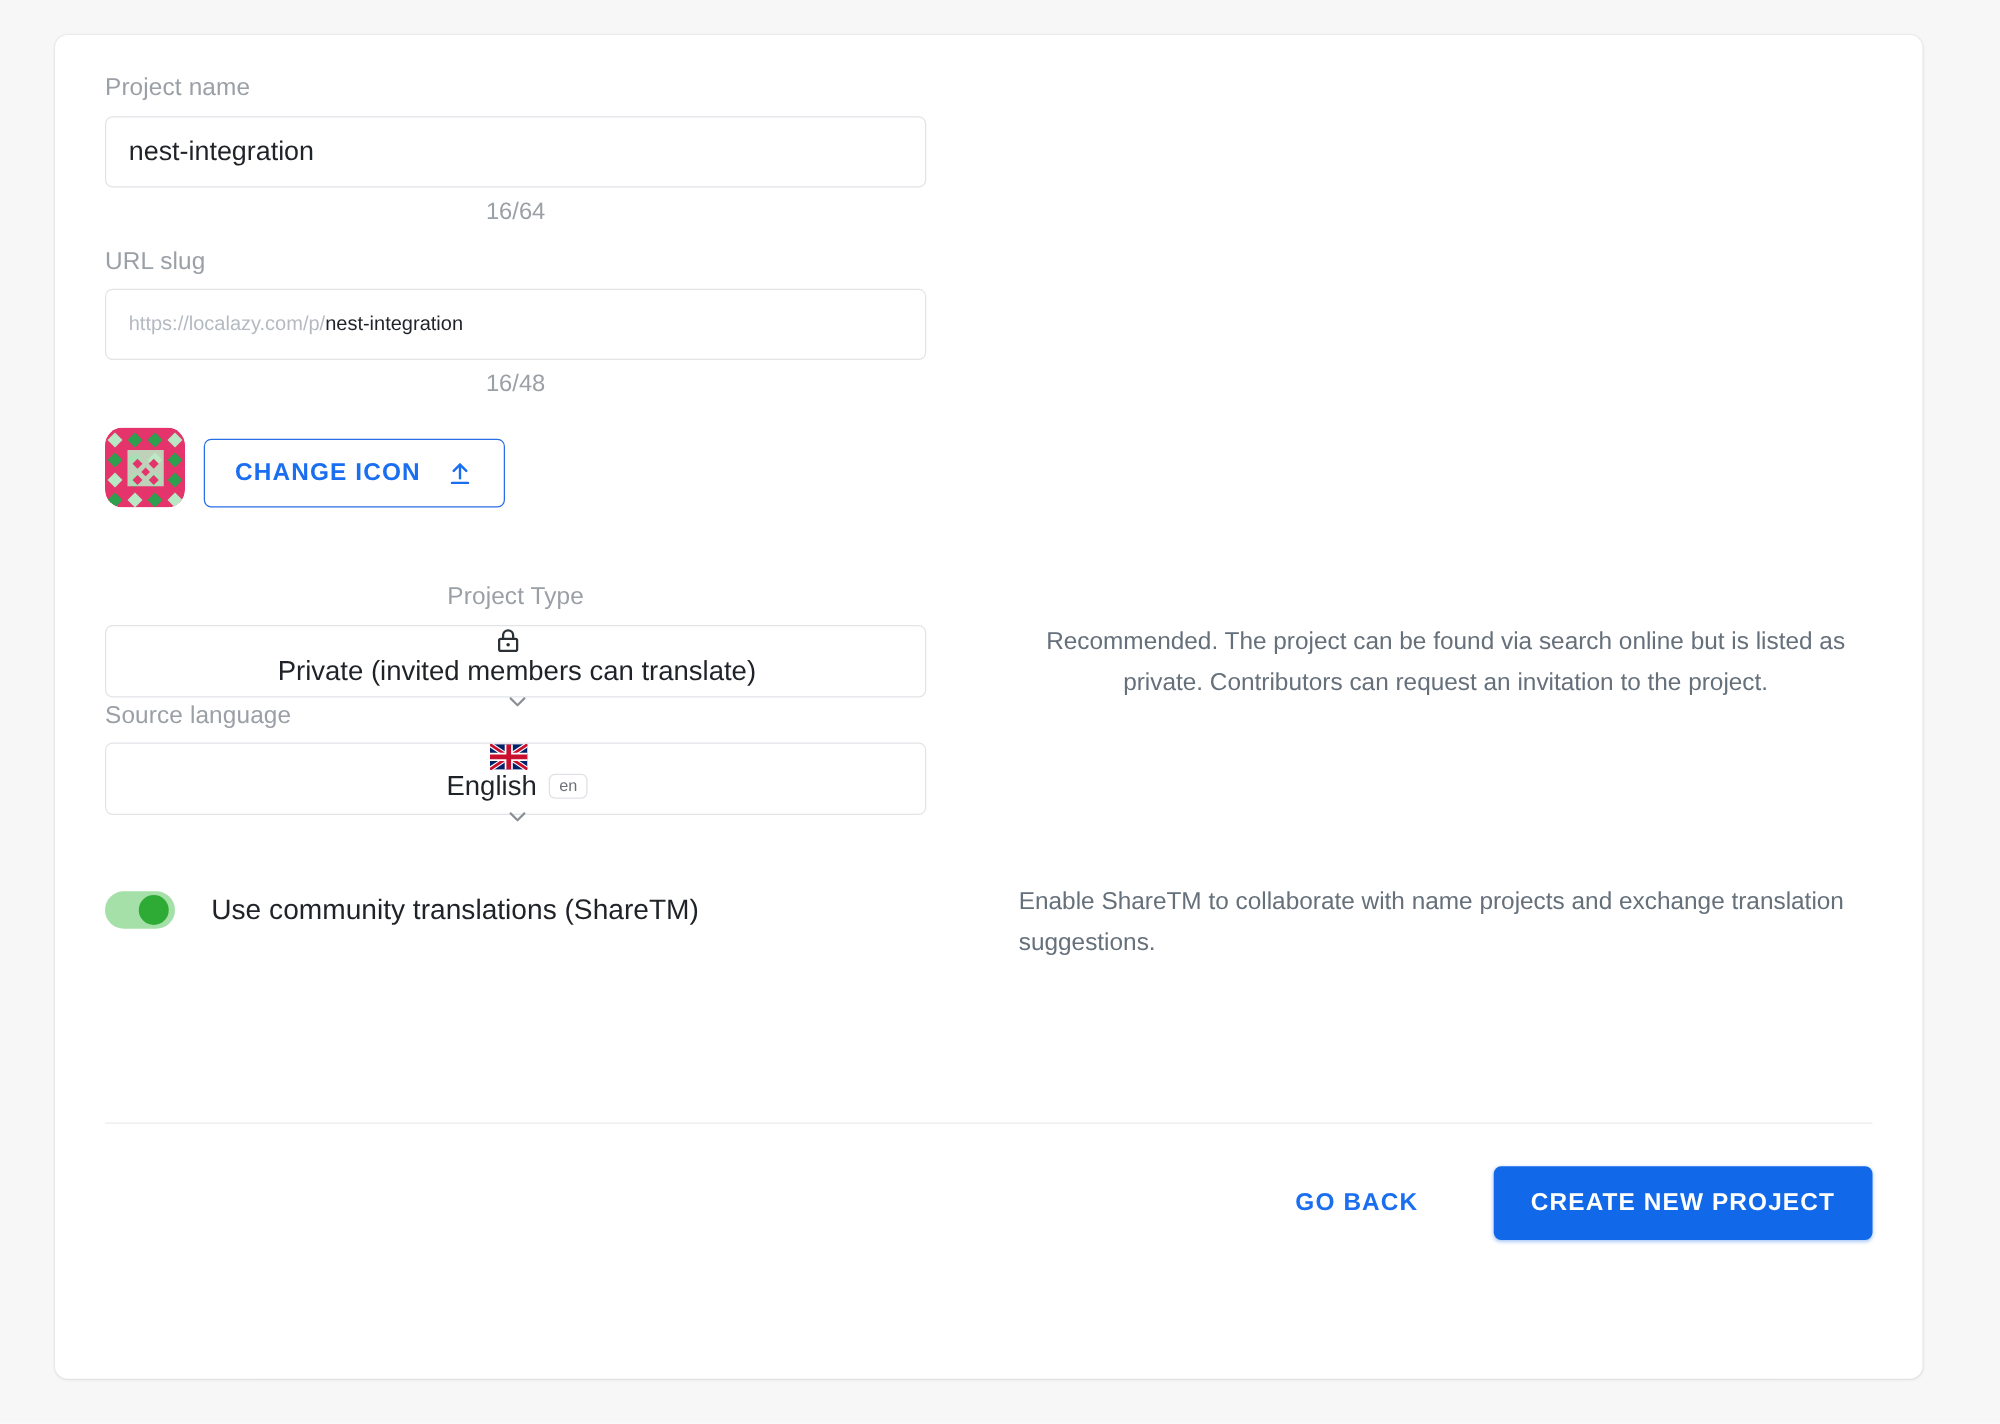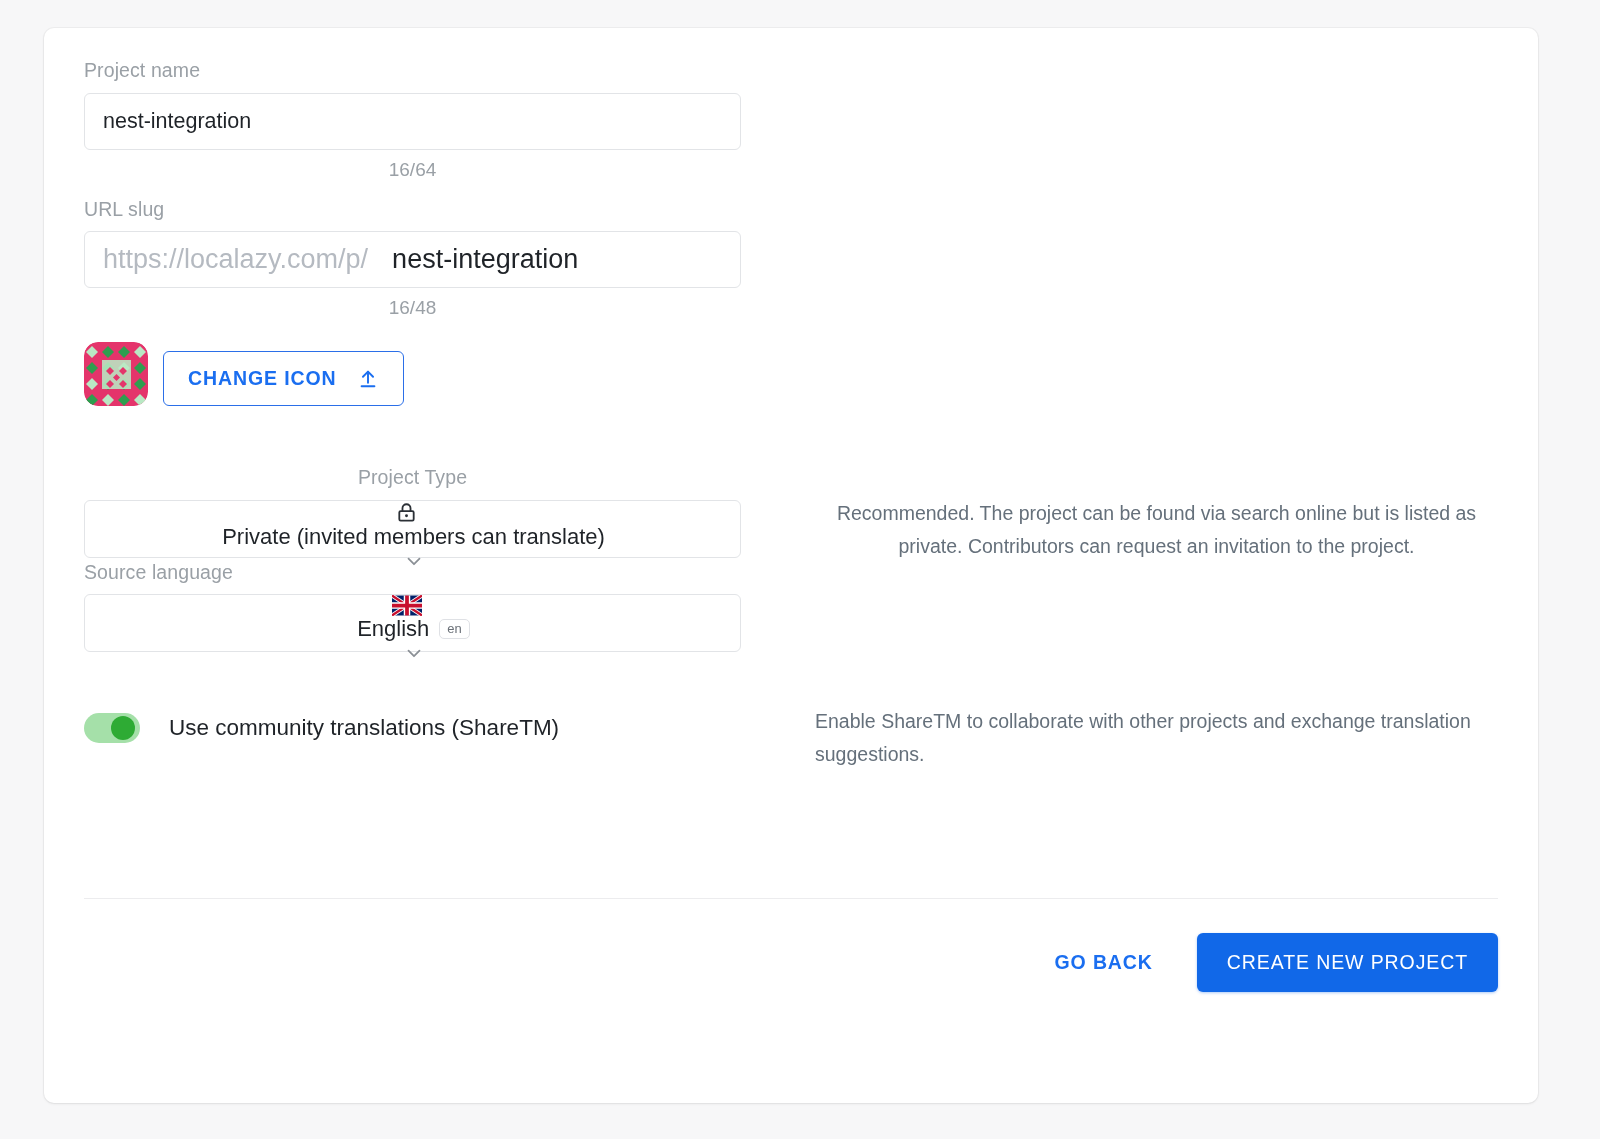--- a/index.html
+++ b/index.html
@@ -75,24 +75,23 @@
   .slug-box {
     width: 100%;
     height: 57px;
     box-sizing: border-box;
     border: 1px solid #e2e4e7;
     border-radius: 6px;
     background: #fff;
     display: flex;
     align-items: center;
     padding: 0 18px;
-    font-size: 27px;
+    font-size: 16px;
     white-space: nowrap;
     overflow: hidden;
-    gap: 24px;
   }
   .slug-prefix { color: #b5bac1; }
   .slug-value { color: #1f2328; }
 
   .counter {
     text-align: center;
     font-size: 19px;
     color: #9aa0a6;
     margin-top: 9px;
   }
@@ -215,41 +214,41 @@
     background: #ececee;
   }
   .footer {
     position: absolute;
     left: 40px;
     right: 40px;
     top: 905px;
     display: flex;
     justify-content: flex-end;
     align-items: center;
-    gap: 24px;
+    gap: 40px;
   }
   .btn-text {
     background: none;
     border: none;
     color: #1a6ef0;
     font-family: "Liberation Sans", sans-serif;
     font-size: 19.5px;
     font-weight: bold;
     letter-spacing: 0.9px;
     padding: 14px 20px;
     cursor: pointer;
   }
   .btn-primary {
     background: #1168e8;
     border: none;
     border-radius: 6px;
     color: #ffffff;
     font-family: "Liberation Sans", sans-serif;
     font-size: 19.5px;
-    font-weight: normal;
+    font-weight: bold;
     letter-spacing: 0.9px;
     padding: 18px 30px;
     cursor: pointer;
     box-shadow: 0 1px 3px rgba(17,104,232,0.35);
   }
 
   .gap-type { margin-top: 62px; text-align: center; }
   .gap-lang { }
   .gap-tm  { margin-top: 61px; }
 </style>
@@ -391,21 +390,21 @@
     <div class="row gap-tm">
       <div class="col-left">
         <div class="toggle-row">
           <div class="toggle">
             <div class="knob"></div>
           </div>
           <div class="toggle-label">Use community translations (ShareTM)</div>
         </div>
       </div>
       <div class="col-right">
-        <div class="desc" style="margin-top:-8px;">Enable ShareTM to collaborate with other projects and exchange translation suggestions.</div>
+        <div class="desc" style="margin-top:-8px;">Enable ShareTM to collaborate with name projects and exchange translation suggestions.</div>
       </div>
     </div>
 
   </div>
 
   <div class="divider"></div>
 
   <div class="footer">
     <button class="btn-text">GO BACK</button>
     <button class="btn-primary">CREATE NEW PROJECT</button>

